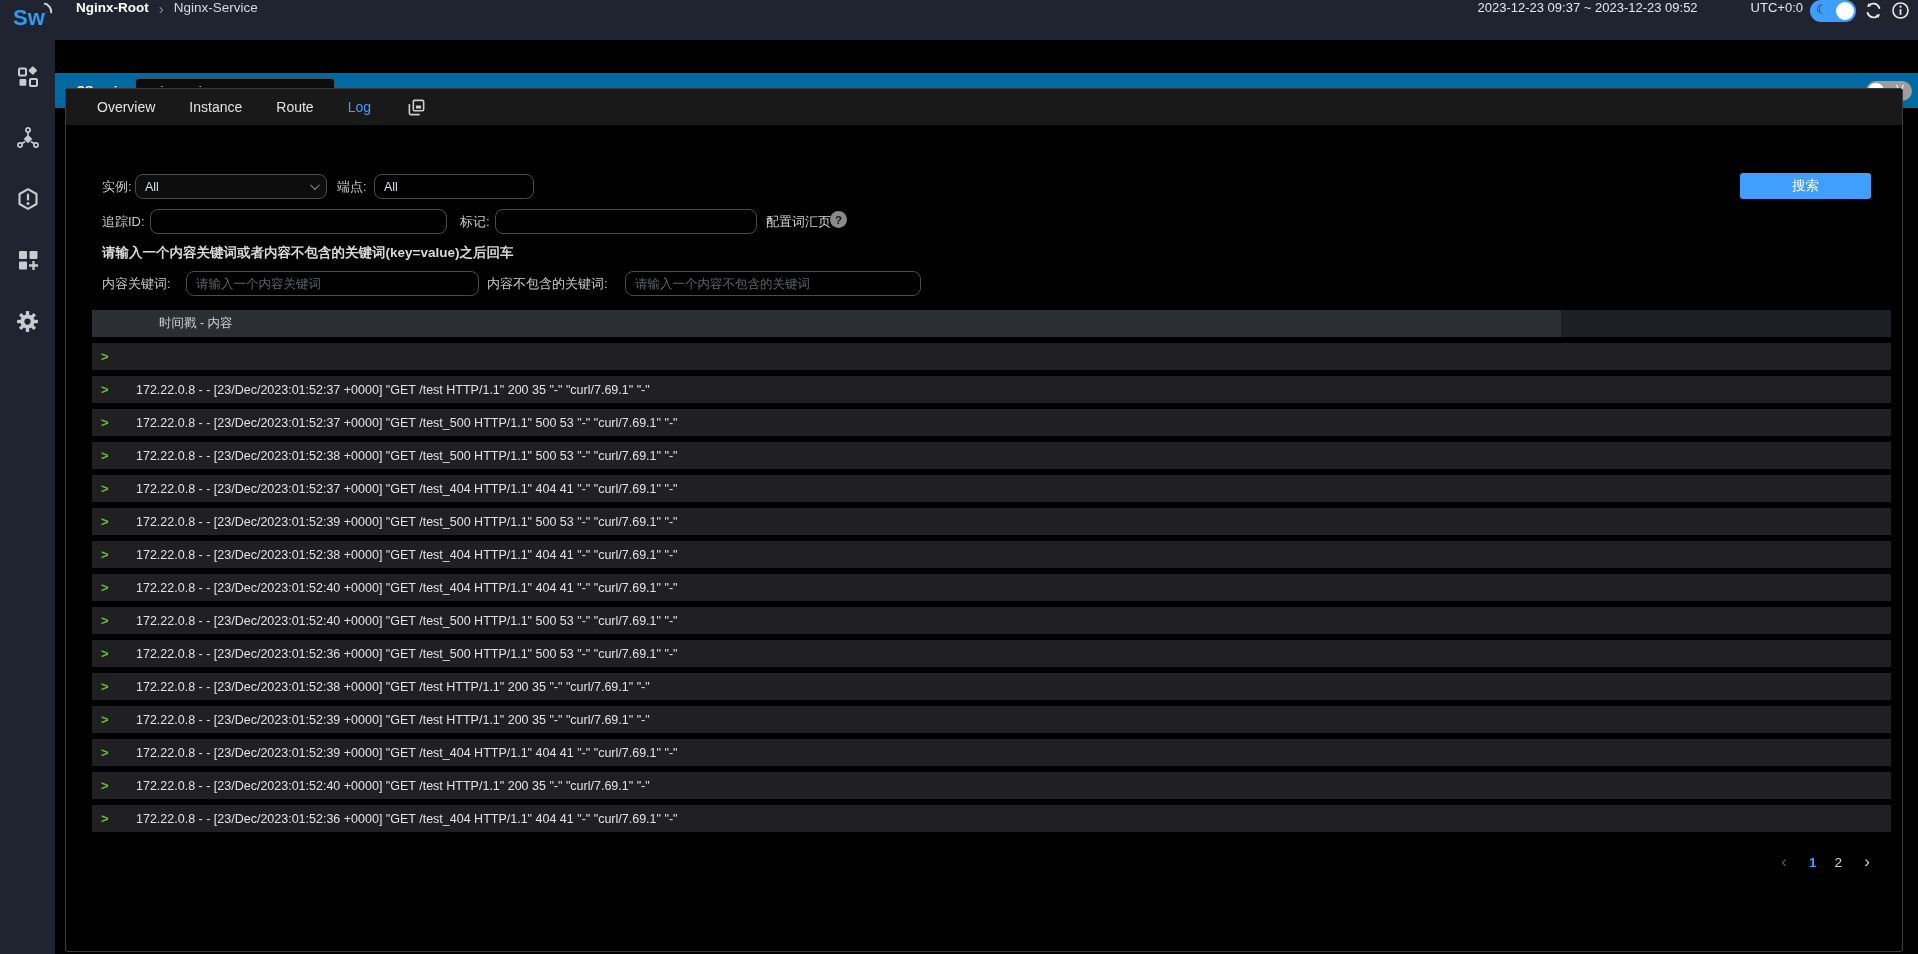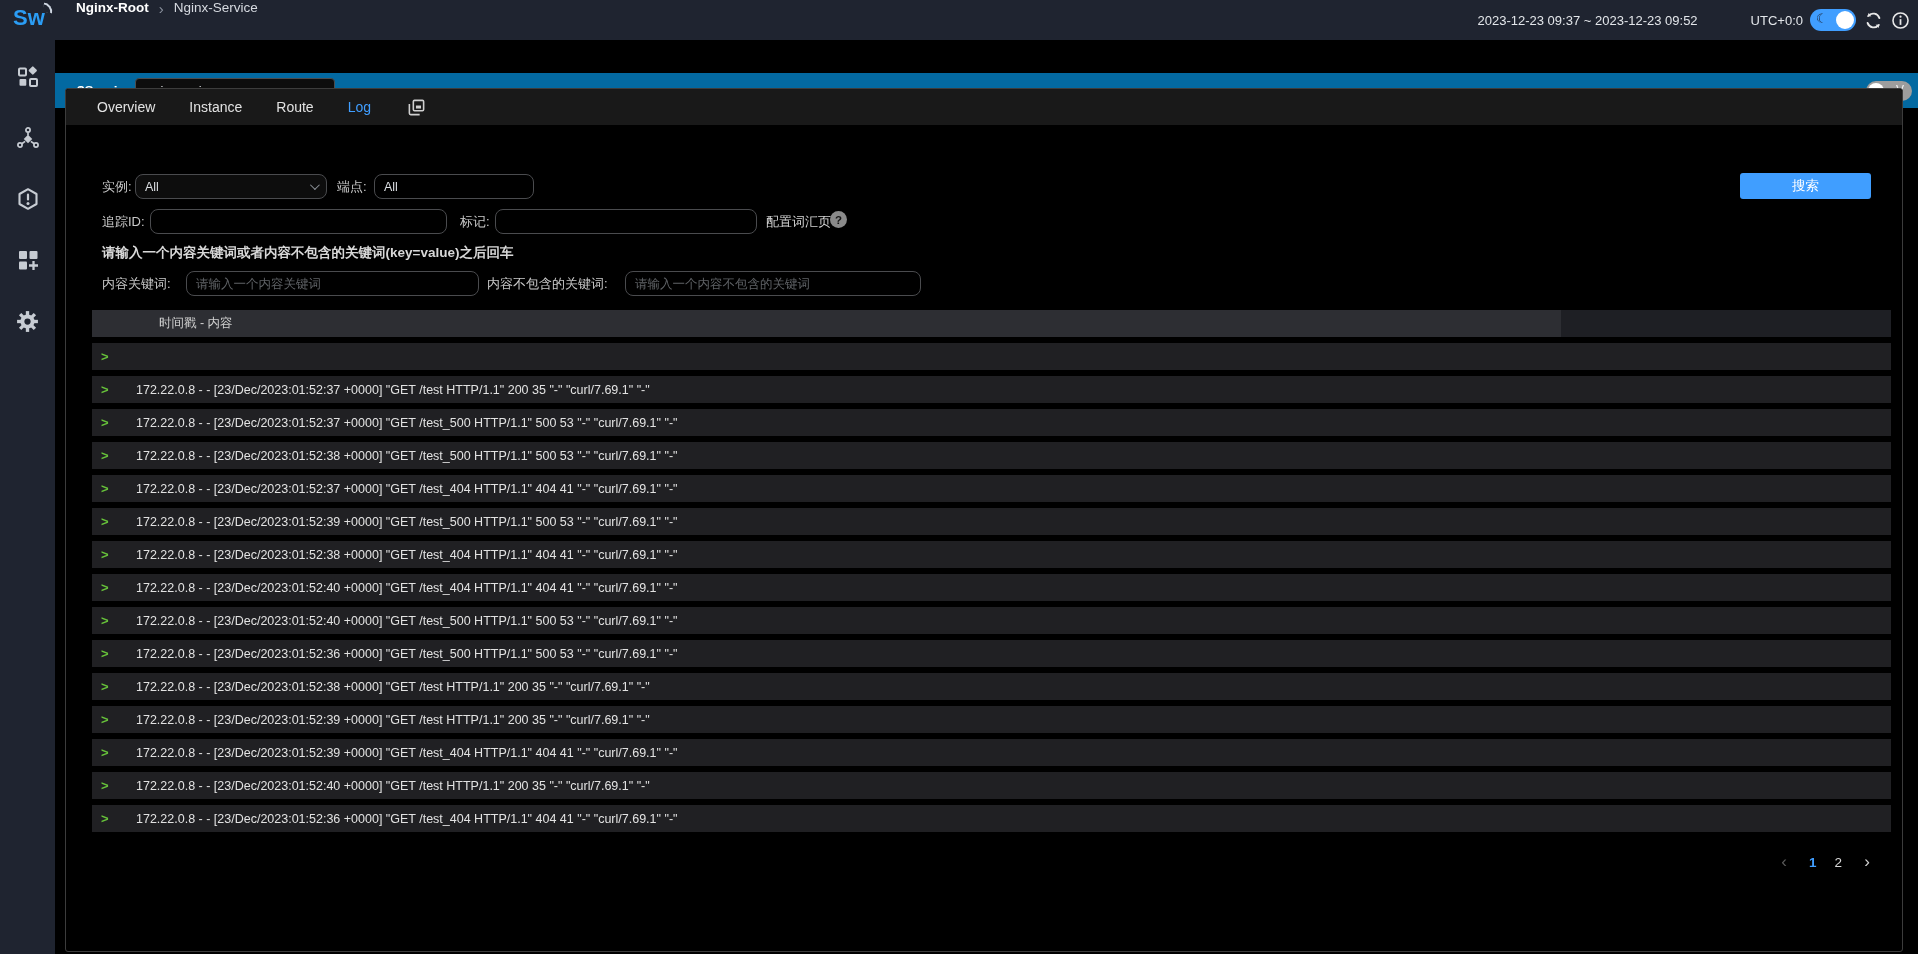--- a/index.html
+++ b/index.html
@@ -11,21 +11,21 @@
     color:#2b9df4; letter-spacing:0; cursor:pointer; }
   .logo-arc { position:absolute; left:30px; top:-2px; width:10px; height:10px;
     border:2px solid #cdd5e0; border-left:none; border-bottom:none;
     border-radius:0 10px 0 0; transform:rotate(8deg); }
   .breadcrumb { position:absolute; left:76px; top:0; height:40px; display:flex;
     align-items:flex-start; gap:10px; font-size:13.5px; }
   .crumb-root { color:#ffffff; font-weight:bold; cursor:pointer; }
   .crumb-sep { color:#8a919d; font-size:15px; }
   .crumb-current { color:#d6dae0; cursor:pointer; }
   .topbar-right { position:absolute; right:8px; top:0; height:40px; display:flex;
-    align-items:center; gap:7px; }
+    gap:7px; }
   .time-range { color:#e3e6ea; font-size:13px; cursor:pointer; margin-right:46px; }
   .timezone { color:#e3e6ea; font-size:13px; cursor:pointer; }
   .theme-toggle { width:46px; height:22px; border-radius:11px; background:#409eff;
     position:relative; cursor:pointer; }
   .theme-toggle .moon { position:absolute; left:6px; top:2px; font-size:13px; color:#1c2230; }
   .theme-toggle .knob { position:absolute; right:2px; top:2px; width:18px; height:18px;
     border-radius:50%; background:#fff; }
   .icon-btn { width:20px; height:20px; cursor:pointer; display:flex; align-items:center; justify-content:center; }
 
   .sidebar { position:absolute; top:40px; left:0; width:55px; height:914px;

